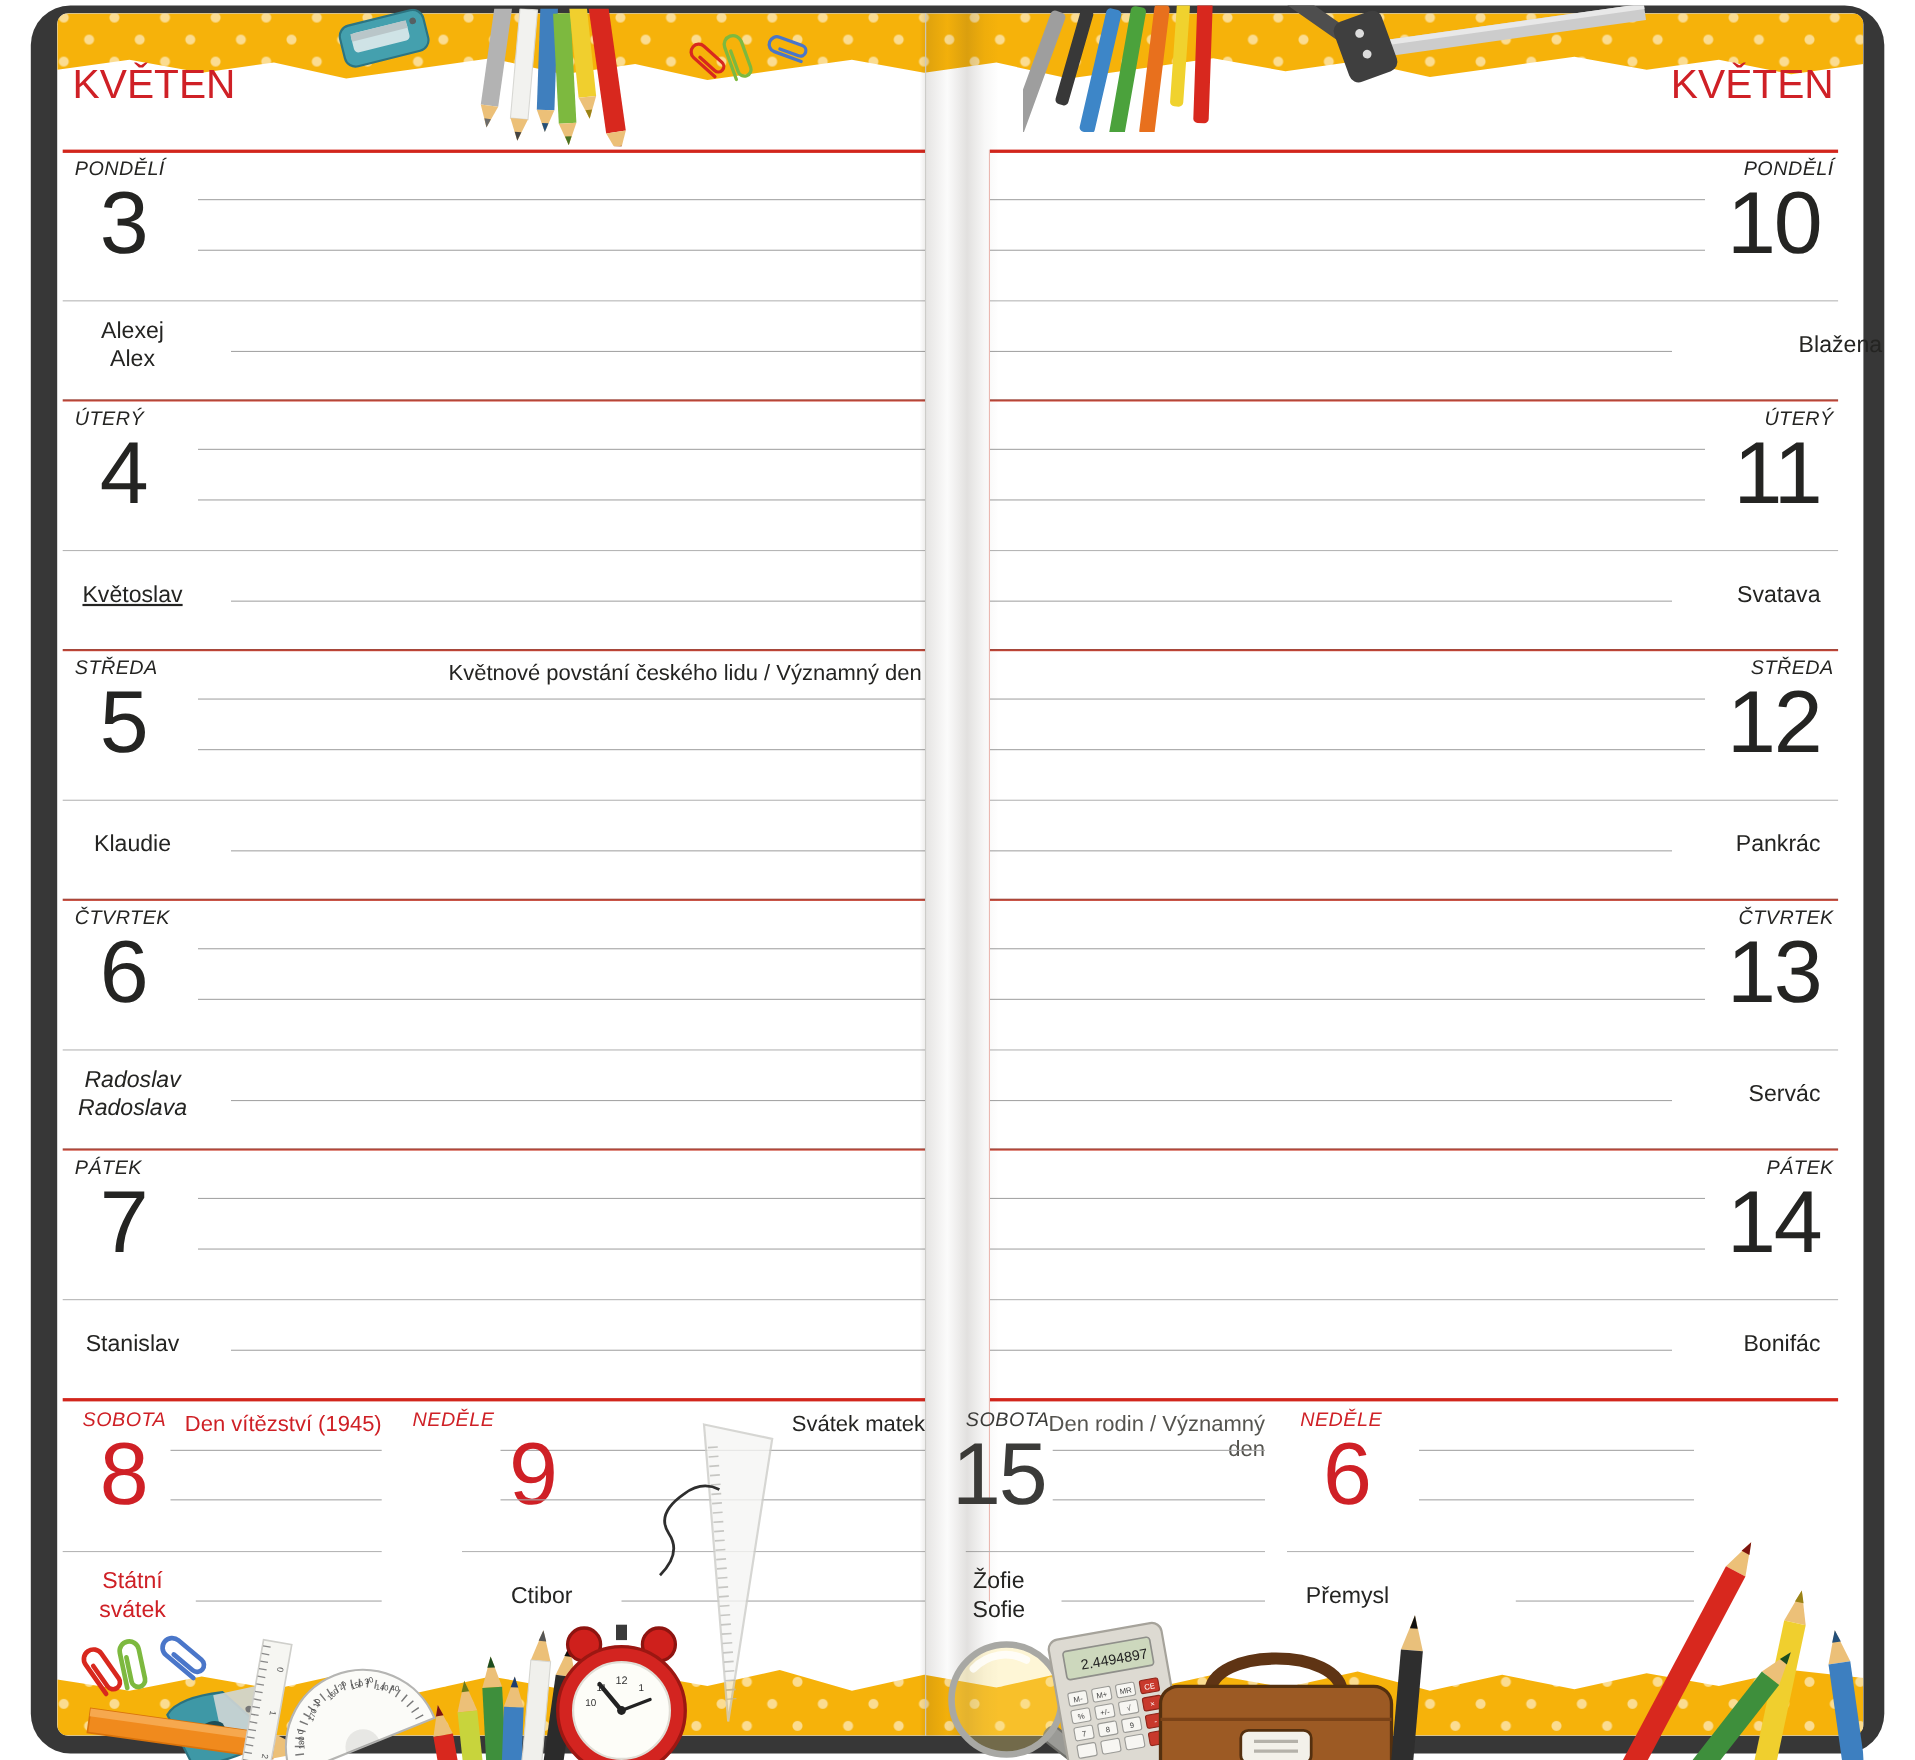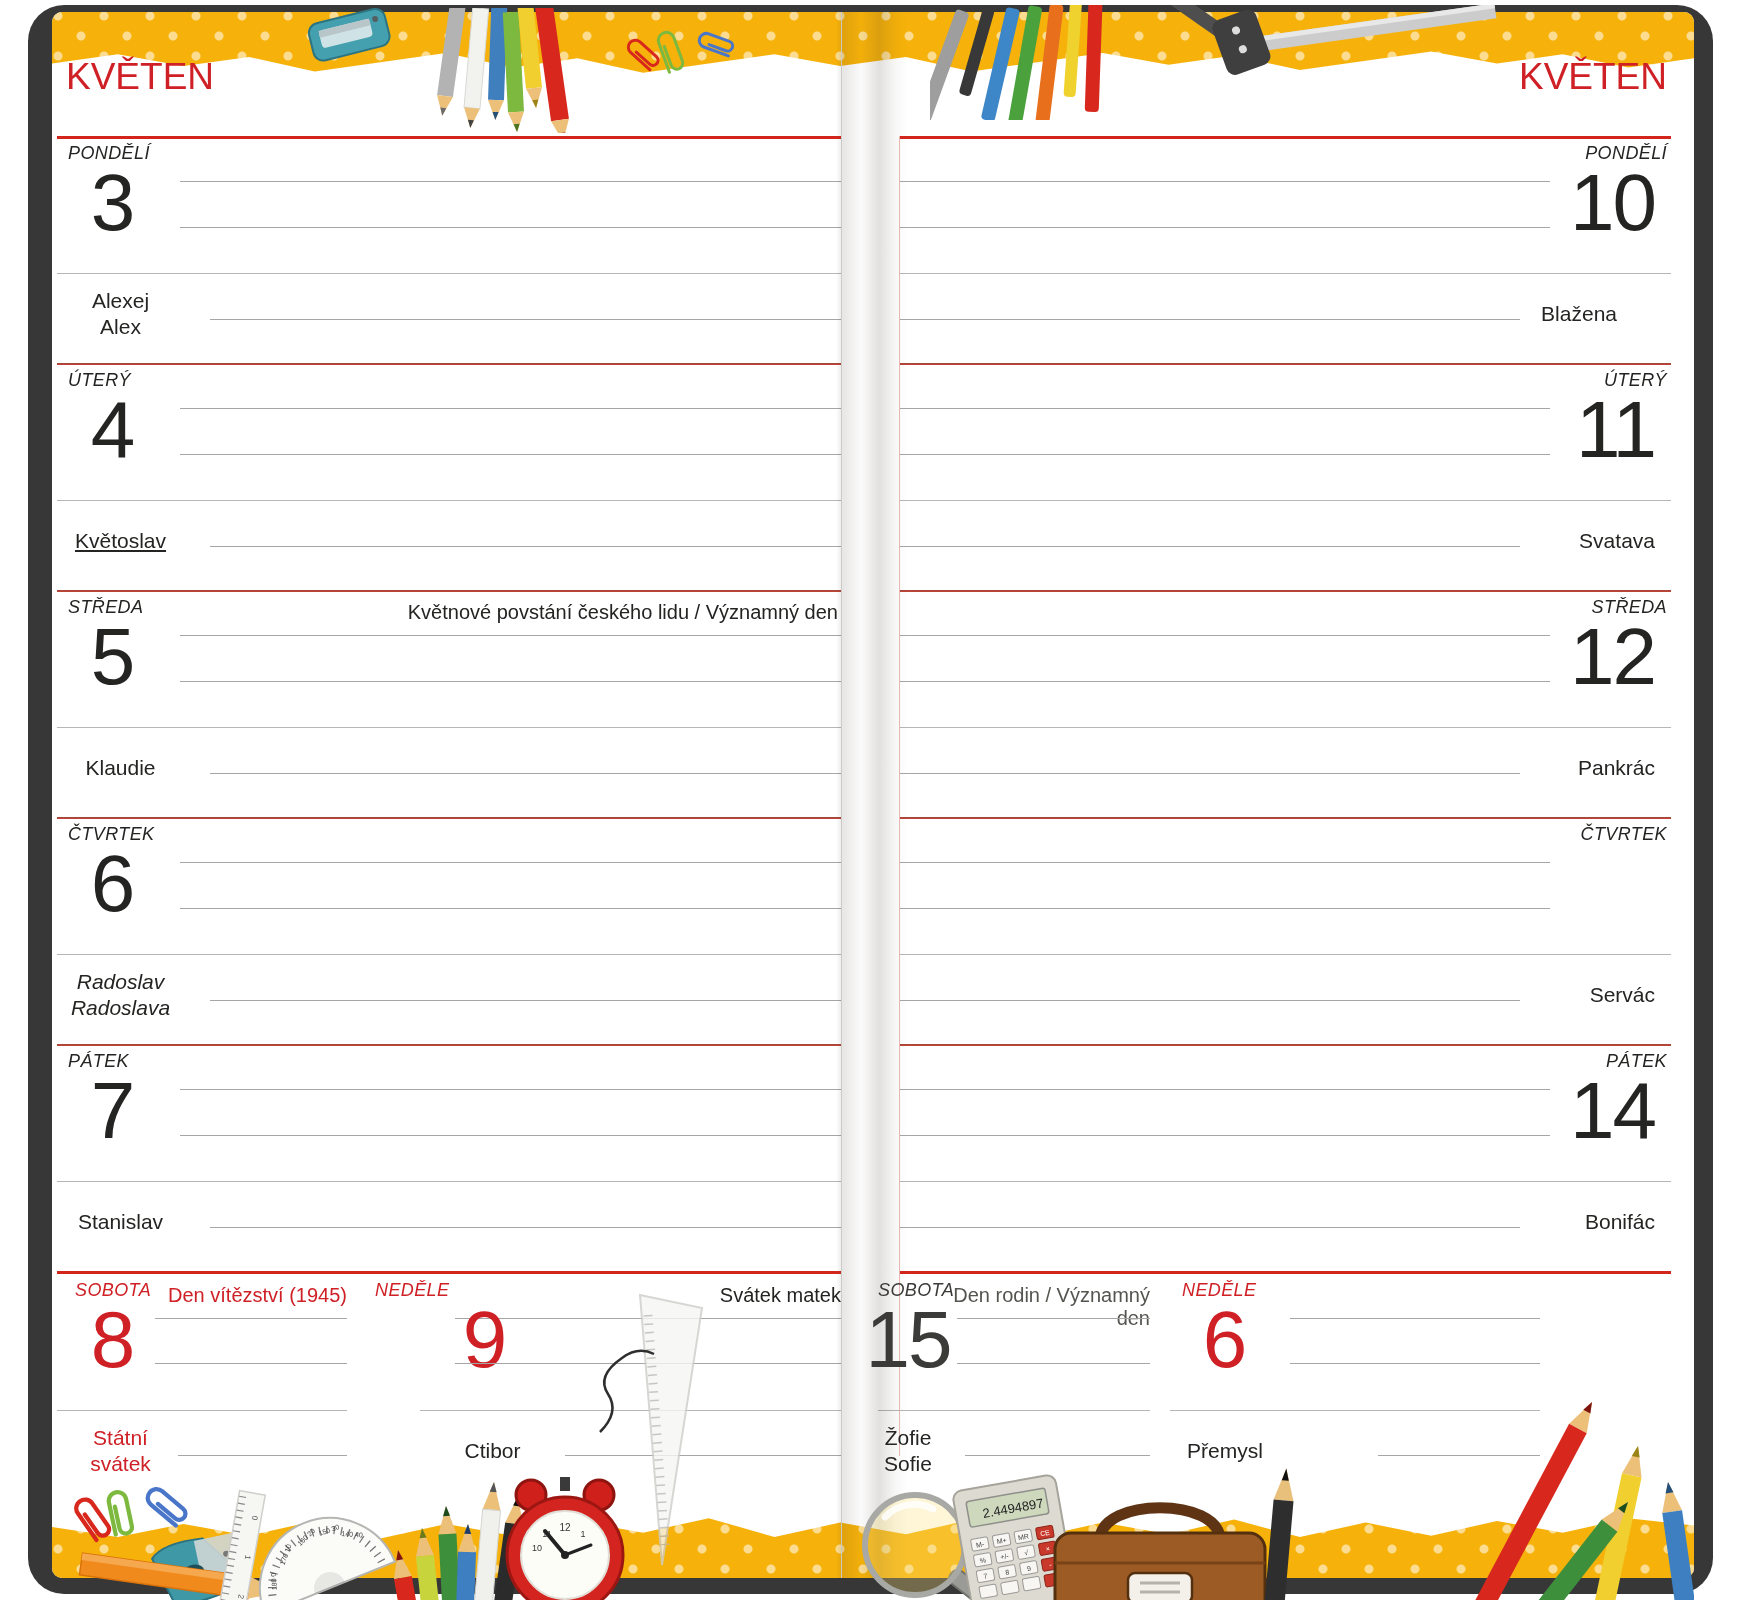--- a/index.html
+++ b/index.html
@@ -123,21 +123,21 @@
     <div class="abs gline" style="left:210px;top:183px;width:631px;"></div>
   </div>
 
   <div class="abs day" style="top:136px;">
     <div class="abs rline2" style="left:900px;top:0;width:771px;"></div>
     <div class="abs lbl lblR" style="left:1280px;top:7px;width:387px;">PONDĚLÍ</div>
     <div class="abs gline" style="left:900px;top:45px;width:650px;"></div>
     <div class="abs num numR" style="left:1465px;top:24px;">10</div>
     <div class="abs gline" style="left:900px;top:91px;width:650px;"></div>
     <div class="abs dline" style="left:900px;top:137px;width:771px;"></div>
-    <div class="abs nm nmR" style="left:1472px;top:149px;text-align:right;">
+    <div class="abs nm nmR" style="left:1566px;top:149px;text-align:right;">
         <span>Blažena</span>
       </div>
     <div class="abs gline" style="left:900px;top:183px;width:620px;"></div>
   </div>
 
   <div class="abs day" style="top:363px;">
     <div class="abs rline" style="left:900px;top:0;width:771px;"></div>
     <div class="abs lbl lblR" style="left:1280px;top:7px;width:387px;">ÚTERÝ</div>
     <div class="abs gline" style="left:900px;top:45px;width:650px;"></div>
     <div class="abs num numR" style="left:1465px;top:24px;">11</div>
@@ -159,20 +159,21 @@
     <div class="abs nm nmR" style="left:1510px;top:149px;">
         <span>Pankrác</span>
       </div>
     <div class="abs gline" style="left:900px;top:183px;width:620px;"></div>
   </div>
 
   <div class="abs day" style="top:817px;">
     <div class="abs rline" style="left:900px;top:0;width:771px;"></div>
     <div class="abs lbl lblR" style="left:1280px;top:7px;width:387px;">ČTVRTEK</div>
     <div class="abs gline" style="left:900px;top:45px;width:650px;"></div>
+    <div class="abs num numR" style="left:1465px;top:24px;">13</div>
     <div class="abs gline" style="left:900px;top:91px;width:650px;"></div>
     <div class="abs dline" style="left:900px;top:137px;width:771px;"></div>
     <div class="abs nm nmR" style="left:1510px;top:149px;">
         <span>Servác</span>
       </div>
     <div class="abs gline" style="left:900px;top:183px;width:620px;"></div>
   </div>
 
   <div class="abs day" style="top:1044px;">
     <div class="abs rline" style="left:900px;top:0;width:771px;"></div>

